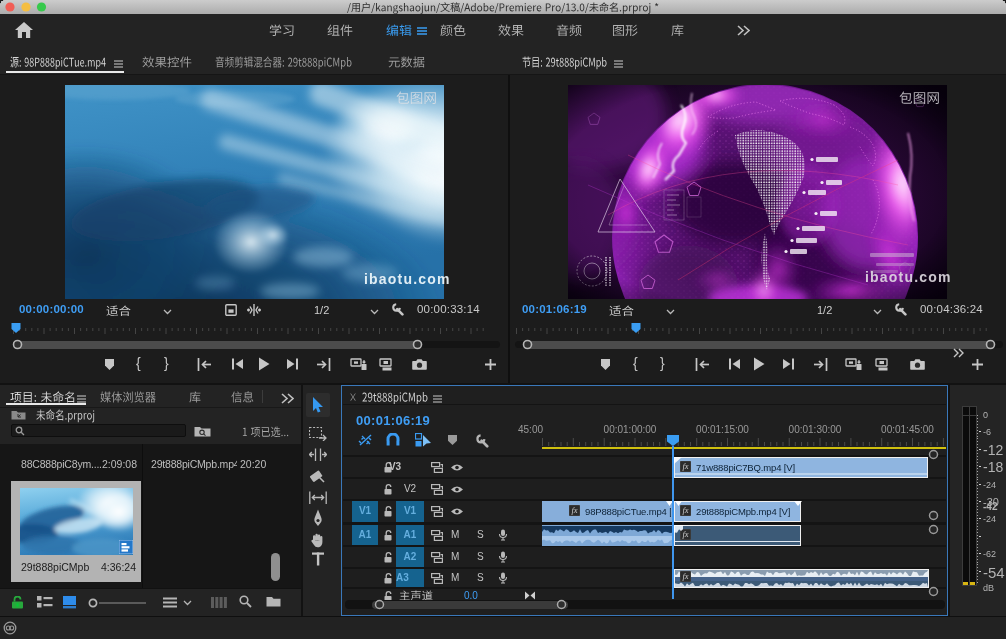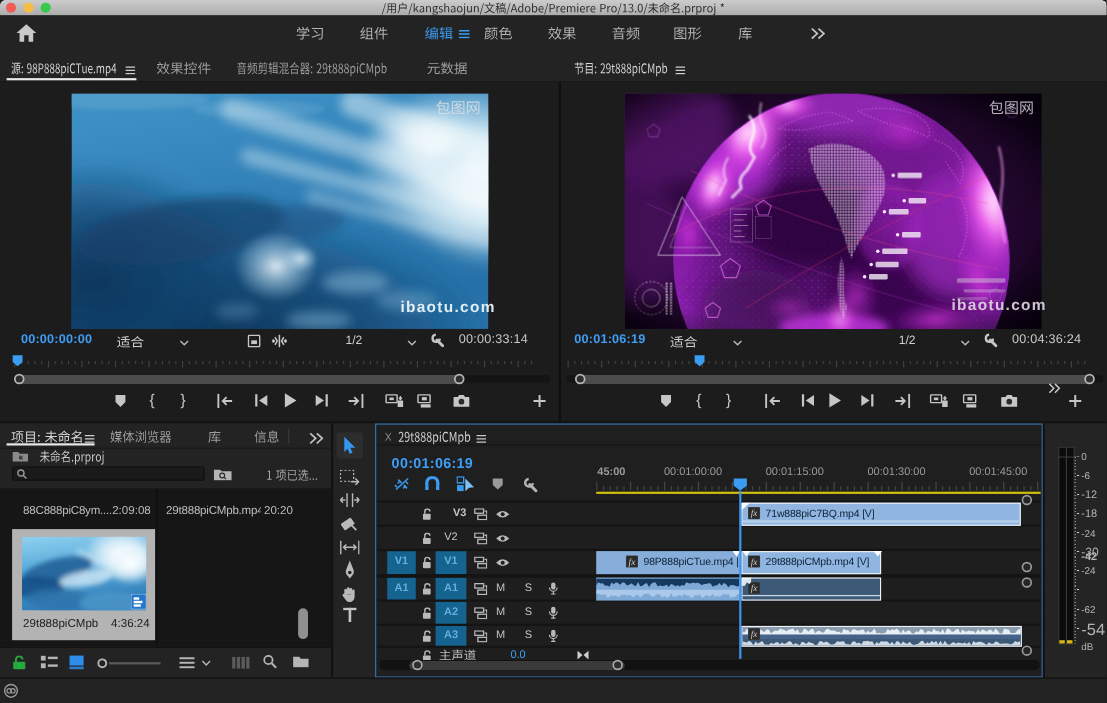--- a/index.html
+++ b/index.html
@@ -895,21 +895,21 @@
       <path d="M8 13.5 L8 2 L16 10 L11.5 10.5 Z" fill="#7cc0f7"></path>
     </g>
   </svg>
 <svg style="position:absolute;left:447px;top:434px;" width="11" height="12" viewBox="0 0 11 12">
     <path d="M1 1 H10 V6.8 L5.5 11 L1 6.8 Z" fill="#9a9a9a"></path>
   </svg>
 <svg style="position:absolute;left:474px;top:433px;" width="15" height="15" viewBox="0 0 15 15">
     <path d="M6.6 2.4 a3.5 3.5 0 1 0 3.8 3.8" fill="none" stroke="#b5b5b5" stroke-width="2.2"></path>
     <path d="M7.6 7.6 L13.2 13.2" stroke="#b5b5b5" stroke-width="2.7" stroke-linecap="round"></path>
   </svg>
-<div style="position:absolute;left:543px;top:424px;font-size:10px;font-weight:700;color:#9a9a9a;line-height:12px;white-space:pre">45:00</div>
+<div style="position:absolute;left:518px;top:424px;font-size:10px;font-weight:400;color:#9a9a9a;line-height:12px;white-space:pre">45:00</div>
 <div style="position:absolute;left:570px;top:424px;width:120px;text-align:center;font-size:10px;color:#9a9a9a;line-height:12px;white-space:pre">00:01:00:00</div>
 <div style="position:absolute;left:662.5px;top:424px;width:120px;text-align:center;font-size:10px;color:#9a9a9a;line-height:12px;white-space:pre">00:01:15:00</div>
 <div style="position:absolute;left:755px;top:424px;width:120px;text-align:center;font-size:10px;color:#9a9a9a;line-height:12px;white-space:pre">00:01:30:00</div>
 <div style="position:absolute;left:847.5px;top:424px;width:120px;text-align:center;font-size:10px;color:#9a9a9a;line-height:12px;white-space:pre">00:01:45:00</div>
 <svg style="position:absolute;left:542px;top:437px;" width="404" height="9" viewBox="0 0 404 9">
     <rect x="0.0" y="1" width="1" height="8" fill="#4a4a4a"></rect>
     <rect x="6.2" y="5" width="1" height="4" fill="#4a4a4a"></rect>
     <rect x="12.3" y="5" width="1" height="4" fill="#4a4a4a"></rect>
     <rect x="18.5" y="5" width="1" height="4" fill="#4a4a4a"></rect>
     <rect x="24.7" y="5" width="1" height="4" fill="#4a4a4a"></rect>
@@ -980,21 +980,21 @@
 <div style="position:absolute;left:343px;top:479px;width:603px;height:20.5px;background:#1e1e1e;"></div>
 <div style="position:absolute;left:343px;top:501px;width:603px;height:20.5px;background:#1e1e1e;"></div>
 <div style="position:absolute;left:343px;top:525px;width:603px;height:20.5px;background:#1e1e1e;"></div>
 <div style="position:absolute;left:343px;top:547px;width:603px;height:20.5px;background:#1e1e1e;"></div>
 <div style="position:absolute;left:343px;top:569px;width:603px;height:18.5px;background:#1e1e1e;"></div>
 <div style="position:absolute;left:343px;top:589px;width:603px;height:11px;background:#1e1e1e;"></div>
 <svg style="position:absolute;left:384px;top:461.75px;" width="10" height="11" viewBox="0 0 10 11">
     <rect x="0.5" y="5" width="7" height="5.5" rx="0.8" fill="#b9b9b9"></rect>
     <path d="M2.2 5 V3 a2.3 2.3 0 0 1 4.6 0" stroke="#b9b9b9" stroke-width="1.3" fill="none"></path>
   </svg>
-<div style="position:absolute;left:396px;top:460.75px;width:28px;text-align:right;font-size:10px;font-weight:700;color:#c4c4c4;line-height:12px;white-space:pre">V3</div>
+<div style="position:absolute;left:381px;top:460.75px;width:28px;text-align:center;font-size:10px;font-weight:700;color:#c4c4c4;line-height:12px;white-space:pre">V3</div>
 <svg style="position:absolute;left:431px;top:461.75px;" width="12" height="11" viewBox="0 0 12 11">
     <g fill="none" stroke="#b9b9b9" stroke-width="1.2">
       <rect x="0.6" y="0.6" width="8" height="4"></rect>
       <rect x="3.4" y="6.4" width="8" height="4"></rect>
       <path d="M9.5 2.6 h2 v3 M0.6 8.4 h-0 v0"></path>
     </g>
   </svg>
 <svg style="position:absolute;left:450px;top:462.75px;" width="14" height="9" viewBox="0 0 14 9">
     <path d="M1 4.5 Q7 -1.5 13 4.5 Q7 10.5 1 4.5 Z" fill="#b9b9b9"></path>
     <circle cx="7" cy="4.5" r="1.8" fill="#1e1e1e"></circle>
@@ -1072,21 +1072,21 @@
 <div style="position:absolute;left:477px;top:550.75px;font-size:10px;font-weight:400;color:#c4c4c4;line-height:12px;white-space:pre">S</div>
 <svg style="position:absolute;left:498px;top:551.25px;" width="10" height="12" viewBox="0 0 10 12">
     <rect x="3" y="0.5" width="4" height="6.5" rx="2" fill="#b9b9b9"></rect>
     <path d="M1.5 5 a3.5 3.5 0 0 0 7 0 M5 8.5 V11 M3 11 H7" stroke="#b9b9b9" stroke-width="1.1" fill="none"></path>
   </svg>
 <svg style="position:absolute;left:384px;top:572.75px;" width="10" height="11" viewBox="0 0 10 11">
     <rect x="0.5" y="5" width="7" height="5.5" rx="0.8" fill="#b9b9b9"></rect>
     <path d="M2.2 5 V3 a2.3 2.3 0 0 1 4.6 0" stroke="#b9b9b9" stroke-width="1.3" fill="none"></path>
   </svg>
 <div style="position:absolute;left:396px;top:569px;width:28px;height:18.5px;background:#15638f;"></div>
-<div style="position:absolute;left:396px;top:571.75px;width:28px;text-align:center;font-size:10px;font-weight:700;color:#64aede;line-height:12px;white-space:pre">A3</div>
+<div style="position:absolute;left:396px;top:571.75px;width:28px;text-align:left;font-size:10px;font-weight:700;color:#64aede;line-height:12px;white-space:pre">A3</div>
 <svg style="position:absolute;left:431px;top:572.75px;" width="12" height="11" viewBox="0 0 12 11">
     <g fill="none" stroke="#b9b9b9" stroke-width="1.2">
       <rect x="0.6" y="0.6" width="8" height="4"></rect>
       <rect x="3.4" y="6.4" width="8" height="4"></rect>
       <path d="M9.5 2.6 h2 v3 M0.6 8.4 h-0 v0"></path>
     </g>
   </svg>
 <div style="position:absolute;left:451px;top:571.75px;font-size:10px;font-weight:400;color:#c4c4c4;line-height:12px;white-space:pre">M</div>
 <div style="position:absolute;left:477px;top:571.75px;font-size:10px;font-weight:400;color:#c4c4c4;line-height:12px;white-space:pre">S</div>
 <svg style="position:absolute;left:498px;top:572.25px;" width="10" height="12" viewBox="0 0 10 12">
@@ -1202,22 +1202,22 @@
 <div style="position:absolute;left:950px;top:385px;width:56px;height:231px;background:#242424;"></div>
 <div style="position:absolute;left:961.5px;top:406px;width:15px;height:180px;background:#0b0b0b;border:1px solid #3c3c3c;"></div>
 <div style="position:absolute;left:968.6px;top:406px;width:0.8px;height:180px;background:#3c3c3c;"></div>
 <div style="position:absolute;left:961.5px;top:415px;width:15px;height:1px;background:#3c3c3c;"></div>
 <div style="position:absolute;left:962.8px;top:581.5px;width:5.6px;height:3px;background:#d7b513;"></div>
 <div style="position:absolute;left:969.8px;top:581.5px;width:5.6px;height:3px;background:#d7b513;"></div>
 <div style="position:absolute;left:977px;top:415px;width:1.2px;height:170px;background:repeating-linear-gradient(#bdbdbd 0,#bdbdbd 1px,transparent 1px,transparent 2.93px);opacity:0.85;"></div>
 <div style="position:absolute;left:978.5px;top:415px;width:2.2px;height:170px;background:repeating-linear-gradient(transparent 0,transparent 16.4px,#cfcfcf 16.4px,#cfcfcf 17.4px);"></div>
 <div style="position:absolute;left:983px;top:410.0px;font-size:9px;font-weight:400;color:#b3b3b3;line-height:11px;white-space:pre">0</div>
 <div style="position:absolute;left:983px;top:427.4px;font-size:9px;font-weight:400;color:#b3b3b3;line-height:11px;white-space:pre">-6</div>
-<div style="position:absolute;left:983px;top:444.8px;font-size:10px;font-weight:400;color:#b3b3b3;line-height:11px;white-space:pre">-12</div>
-<div style="position:absolute;left:983px;top:462.2px;font-size:10px;font-weight:400;color:#b3b3b3;line-height:11px;white-space:pre">-18</div>
+<div style="position:absolute;left:983px;top:444.8px;font-size:14px;font-weight:400;color:#b3b3b3;line-height:11px;white-space:pre">-12</div>
+<div style="position:absolute;left:983px;top:462.2px;font-size:14px;font-weight:400;color:#b3b3b3;line-height:11px;white-space:pre">-18</div>
 <div style="position:absolute;left:983px;top:479.6px;font-size:9px;font-weight:400;color:#b3b3b3;line-height:11px;white-space:pre">-24</div>
 <div style="position:absolute;left:983px;top:497.0px;font-size:11px;font-weight:400;color:#b3b3b3;line-height:11px;white-space:pre">-30</div>
 <div style="position:absolute;left:983px;top:514.4px;font-size:9px;font-weight:400;color:#b3b3b3;line-height:11px;white-space:pre">-24</div>
 <div style="position:absolute;left:983px;top:501px;font-size:10px;font-weight:700;color:#b3b3b3;line-height:11px;white-space:pre">-42</div>
 <div style="position:absolute;left:983px;top:549.2px;font-size:9px;font-weight:400;color:#b3b3b3;line-height:11px;white-space:pre">-62</div>
 <div style="position:absolute;left:983px;top:566.6px;font-size:15px;font-weight:400;color:#b3b3b3;line-height:11px;white-space:pre">-54</div>
 <div style="position:absolute;left:983px;top:583px;font-size:9px;font-weight:400;color:#b3b3b3;line-height:11px;white-space:pre">dB</div>
 <div style="position:absolute;left:0px;top:616px;width:1006px;height:23px;background:#222222;border-top:1px solid #0f0f0f;"></div>
 <svg style="position:absolute;left:3px;top:621px;" width="14" height="14" viewBox="0 0 14 14">
     <circle cx="7" cy="7" r="5.8" fill="none" stroke="#9a9a9a" stroke-width="1.3"></circle>

